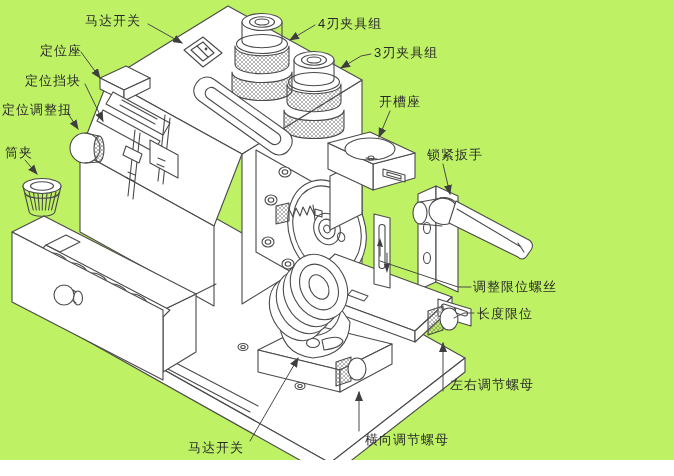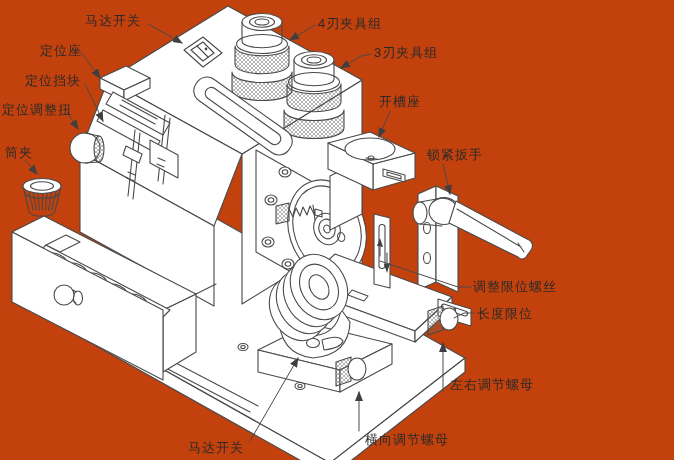--- a/index.html
+++ b/index.html
@@ -1,16 +1,16 @@
 <!DOCTYPE html>
 <html><head>
 <meta charset="utf-8">
 <style>
   html,body{margin:0;padding:0;background:#ffffff;}
-  #stage{position:relative;width:674px;height:460px;background:#c2410c;overflow:hidden;
+  #stage{position:relative;width:674px;height:460px;background:#bef264;overflow:hidden;
          font-family:"Liberation Sans","DejaVu Sans",sans-serif;}
   svg text{font-family:"Liberation Sans","DejaVu Sans",sans-serif;font-size:13px;
            letter-spacing:1px;fill:#2a2a2a;}
 </style>
 </head>
 <body>
 
 <div id="stage">
 <svg width="674" height="476" viewBox="0 0 674 476">
   <defs>

